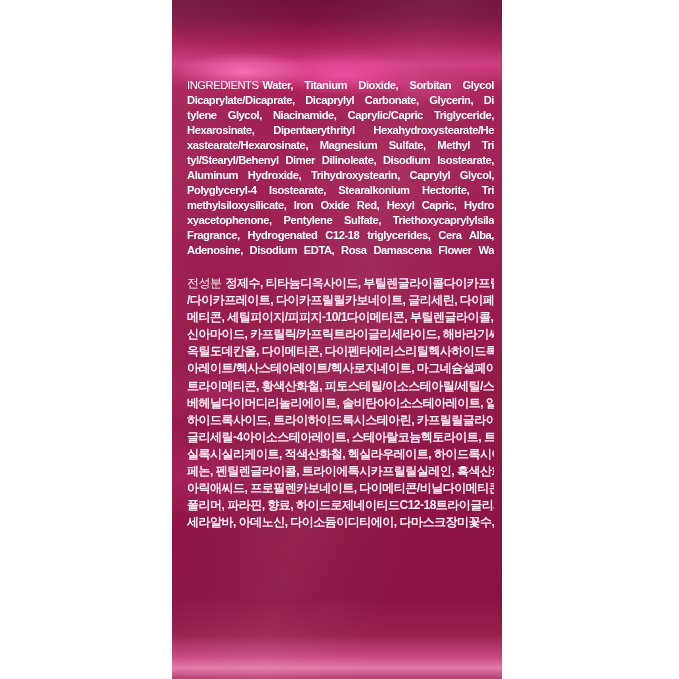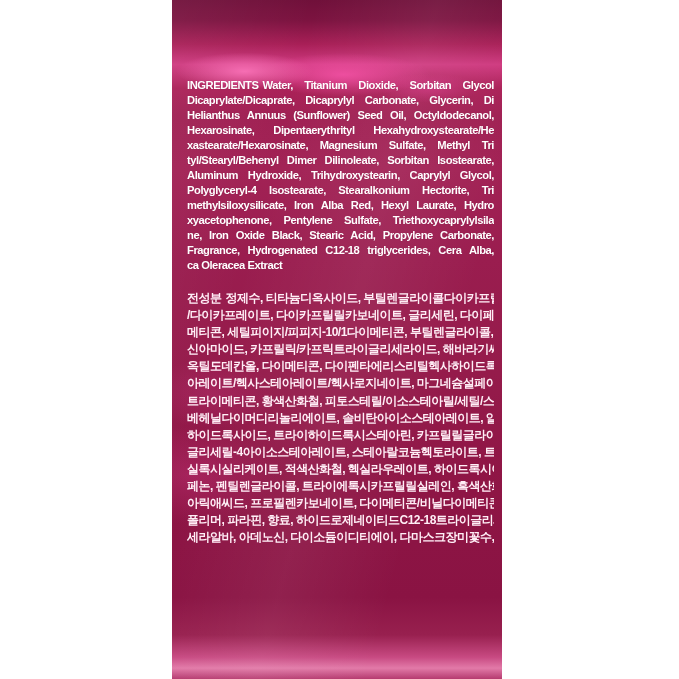--- a/index.html
+++ b/index.html
@@ -55,42 +55,41 @@
   }
   .jline{
     text-align:justify;
     text-align-last:justify;
     height:15px;
     overflow:hidden;
     white-space:nowrap;
   }
   .ko .jline{height:17.1px;}
   .jline.last{text-align-last:left;}
-  .hd{font-weight:700;margin-right:4px;}
+  .hd{font-weight:400;margin-right:4px;}
 </style>
 </head>
 <body>
 
 <div class="stage">
   <div class="foil">
 
     <div class="txt en">
       <div class="jline"><span class="hd">INGREDIENTS</span><span>Water, Titanium Dioxide, Sorbitan Glycol</span></div>
       <div class="jline">Dicaprylate/Dicaprate, Dicaprylyl Carbonate, Glycerin, Di</div>
-      <div class="jline">Helianthus Annuus (Sunflower) Seed Oil, Octyldodecanol,</div>
+      <div class="jline">tylene Glycol, Niacinamide, Caprylic/Capric Triglyceride,</div>
       <div class="jline">Hexarosinate, Dipentaerythrityl Hexahydroxystearate/He</div>
       <div class="jline">xastearate/Hexarosinate, Magnesium Sulfate, Methyl Tri</div>
-      <div class="jline">tyl/Stearyl/Behenyl Dimer Dilinoleate, Sorbitan Isostearate,</div>
+      <div class="jline">tyl/Stearyl/Behenyl Dimer Dilinoleate, Disodium Isostearate,</div>
       <div class="jline">Aluminum Hydroxide, Trihydroxystearin, Caprylyl Glycol,</div>
       <div class="jline">Polyglyceryl-4 Isostearate, Stearalkonium Hectorite, Tri</div>
-      <div class="jline">methylsiloxysilicate, Iron Alba Red, Hexyl Laurate, Hydro</div>
+      <div class="jline">methylsiloxysilicate, Iron Oxide Red, Hexyl Capric, Hydro</div>
       <div class="jline">xyacetophenone, Pentylene Sulfate, Triethoxycaprylylsila</div>
-      <div class="jline">ne, Iron Oxide Black, Stearic Acid, Propylene Carbonate,</div>
       <div class="jline">Fragrance, Hydrogenated C12-18 triglycerides, Cera Alba,</div>
-      <div class="jline last">ca Oleracea Extract</div>
+      <div class="jline">Adenosine, Disodium EDTA, Rosa Damascena Flower Wa</div>
     </div>
 
     <div class="txt ko">
       <div class="jline"><span class="hd">전성분</span><span>정제수, 티타늄디옥사이드, 부틸렌글라이콜다이카프릴레이트</span></div>
       <div class="jline">/다이카프레이트, 다이카프릴릴카보네이트, 글리세린, 다이페닐다이</div>
       <div class="jline">메티콘, 세틸피이지/피피지-10/1다이메티콘, 부틸렌글라이콜, 나이아</div>
       <div class="jline">신아마이드, 카프릴릭/카프릭트라이글리세라이드, 해바라기씨오일,</div>
       <div class="jline">옥틸도데칸올, 다이메티콘, 다이펜타에리스리틸헥사하이드록시스테</div>
       <div class="jline">아레이트/헥사스테아레이트/헥사로지네이트, 마그네슘설페이트, 메틸</div>
       <div class="jline">트라이메티콘, 황색산화철, 피토스테릴/이소스테아릴/세틸/스테아릴/</div>

